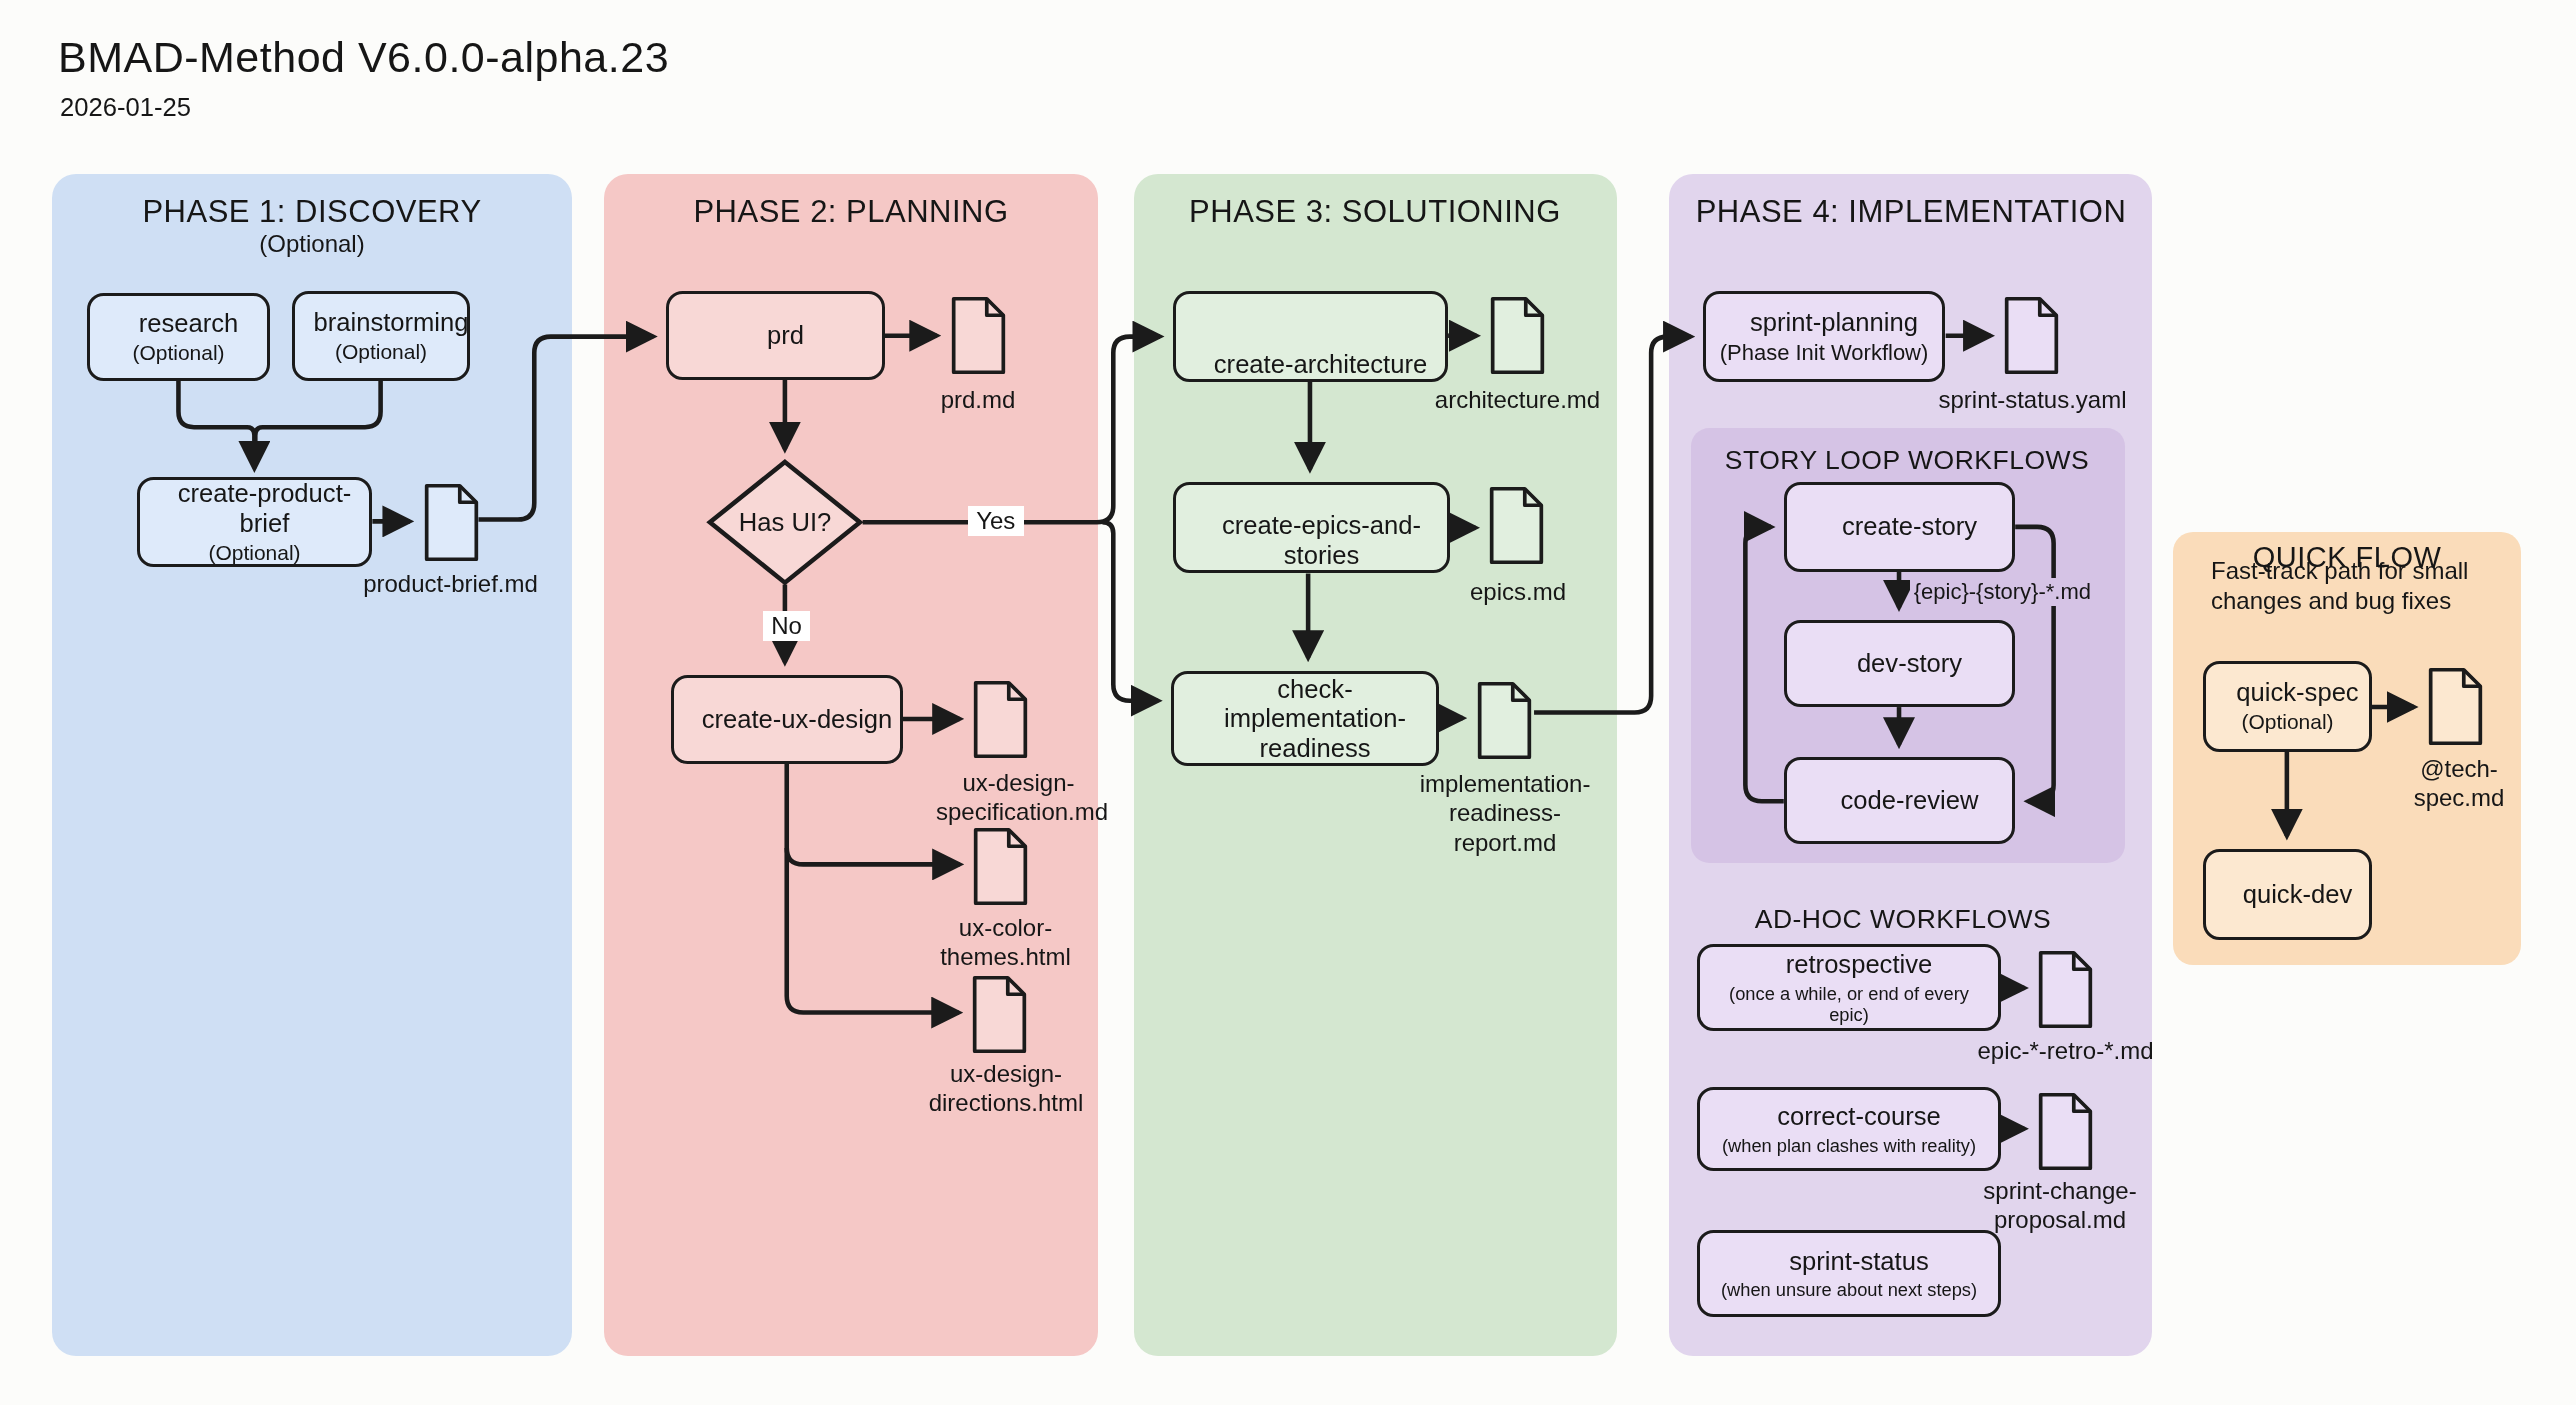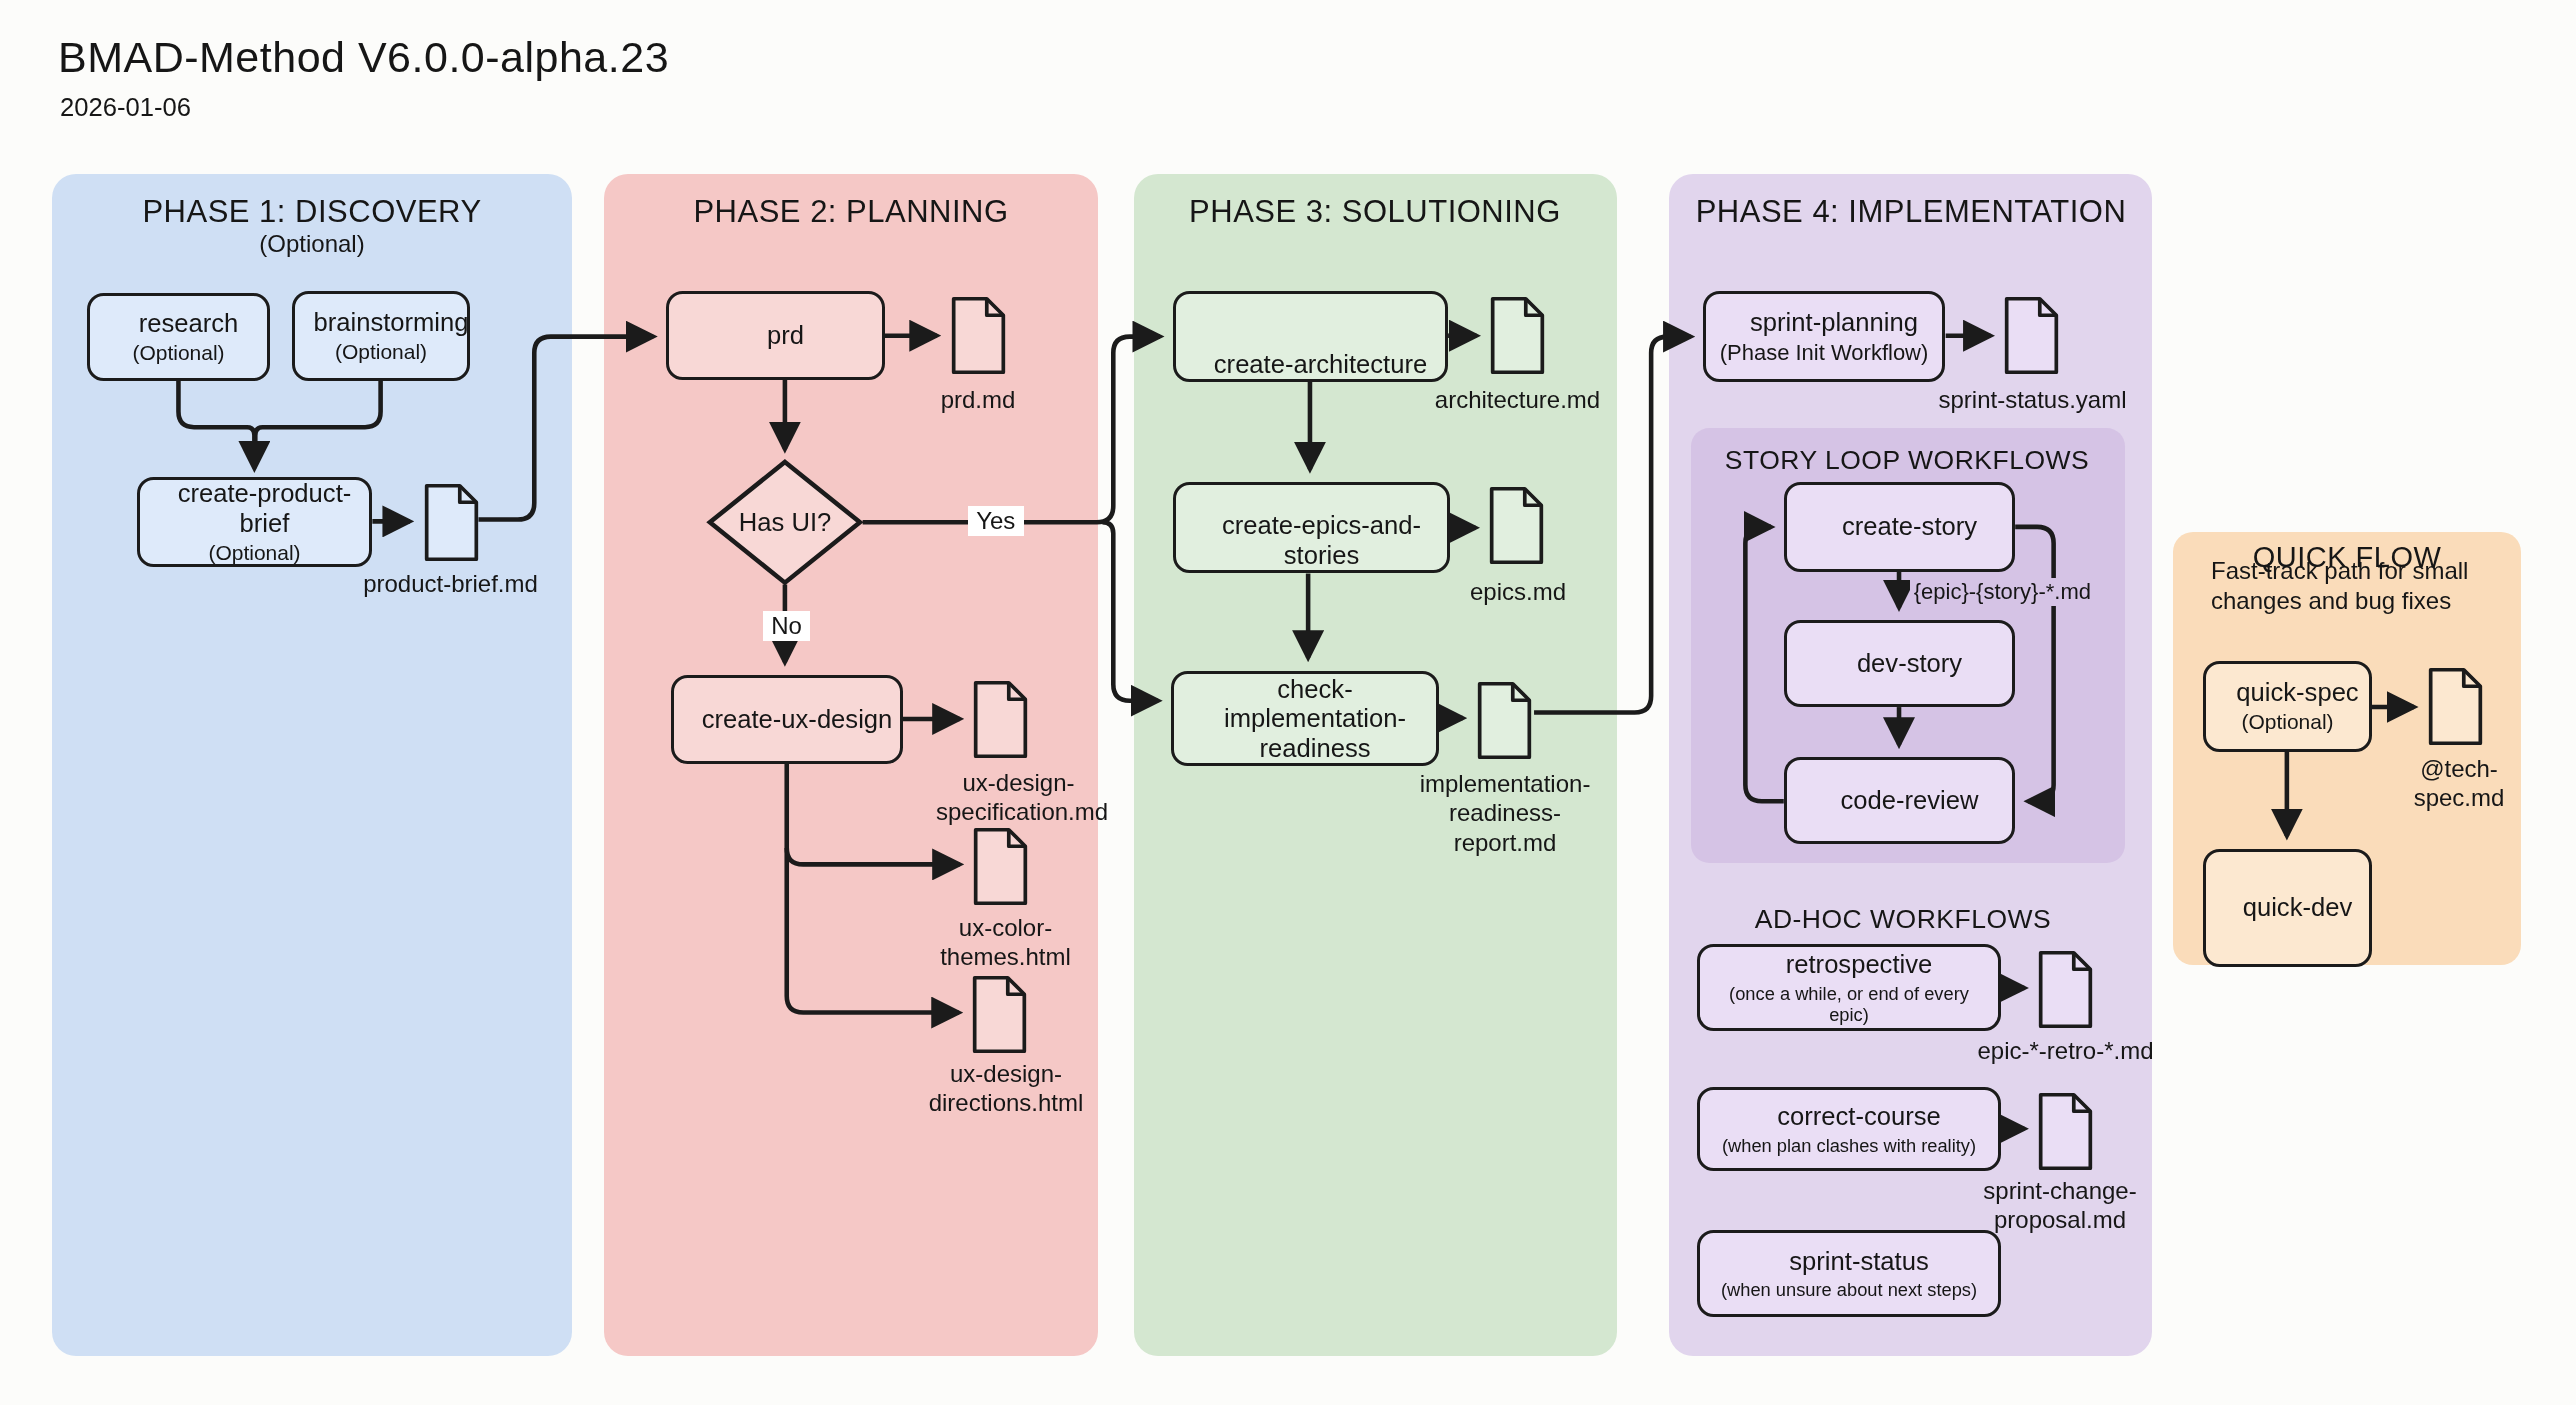--- a/index.html
+++ b/index.html
@@ -35,21 +35,21 @@
   .diamond-text{position:absolute;font-size:25.6px;transform:translate(-50%,-50%);}
   #page-title{position:absolute;left:58px;top:33px;font-size:43px;font-weight:400;letter-spacing:0.5px;}
   #page-date{position:absolute;left:60px;top:93px;font-size:25.6px;}
 </style>
 </head>
 <body>
 
 <div id="canvas">
 
   <div id="page-title">BMAD-Method V6.0.0-alpha.23</div>
-  <div id="page-date">2026-01-06</div>
+  <div id="page-date">2026-01-25</div>
 
   <div class="panel p1bg" style="left:52px;top:174px;width:520px;height:1182px"></div>
   <div class="panel p2bg" style="left:604px;top:174px;width:494px;height:1182px"></div>
   <div class="panel p3bg" style="left:1134px;top:174px;width:483px;height:1182px"></div>
   <div class="panel p4bg" style="left:1669px;top:174px;width:483px;height:1182px"></div>
   <div class="panel storybg" style="left:1691px;top:428px;width:434px;height:435px;border-radius:18.3px"></div>
   <div class="panel qbg" style="left:2173px;top:532px;width:348px;height:433px;border-radius:20px"></div>
 
   <svg class="wires" width="2576" height="1405" viewBox="0 0 2816 1536">
     <defs>
@@ -248,18 +248,18 @@
     <div class="main">quick-spec</div>
     <div class="note">(Optional)</div>
   </div>
   <div class="doc" style="left:2427px;top:666px">
     <svg width="57" height="81" viewBox="0 0 62 88">
         <path d="M4 4 H40 L58 22 V84 H4 Z" fill="#fce8d0"></path>
         <path d="M40 4 V22 H58" fill="none"></path>
       </svg>
   </div>
   <div class="doclabel" style="left:2404px;top:754px;width:110px">@tech-spec.md</div>
-  <div class="node qn" style="left:2203px;top:849px;width:169px;height:118px">
+  <div class="node qn" style="left:2203px;top:849px;width:169px;height:91px">
     <div class="main">quick-dev</div>
   </div>
 
 </div>
 
 
 </body></html>

